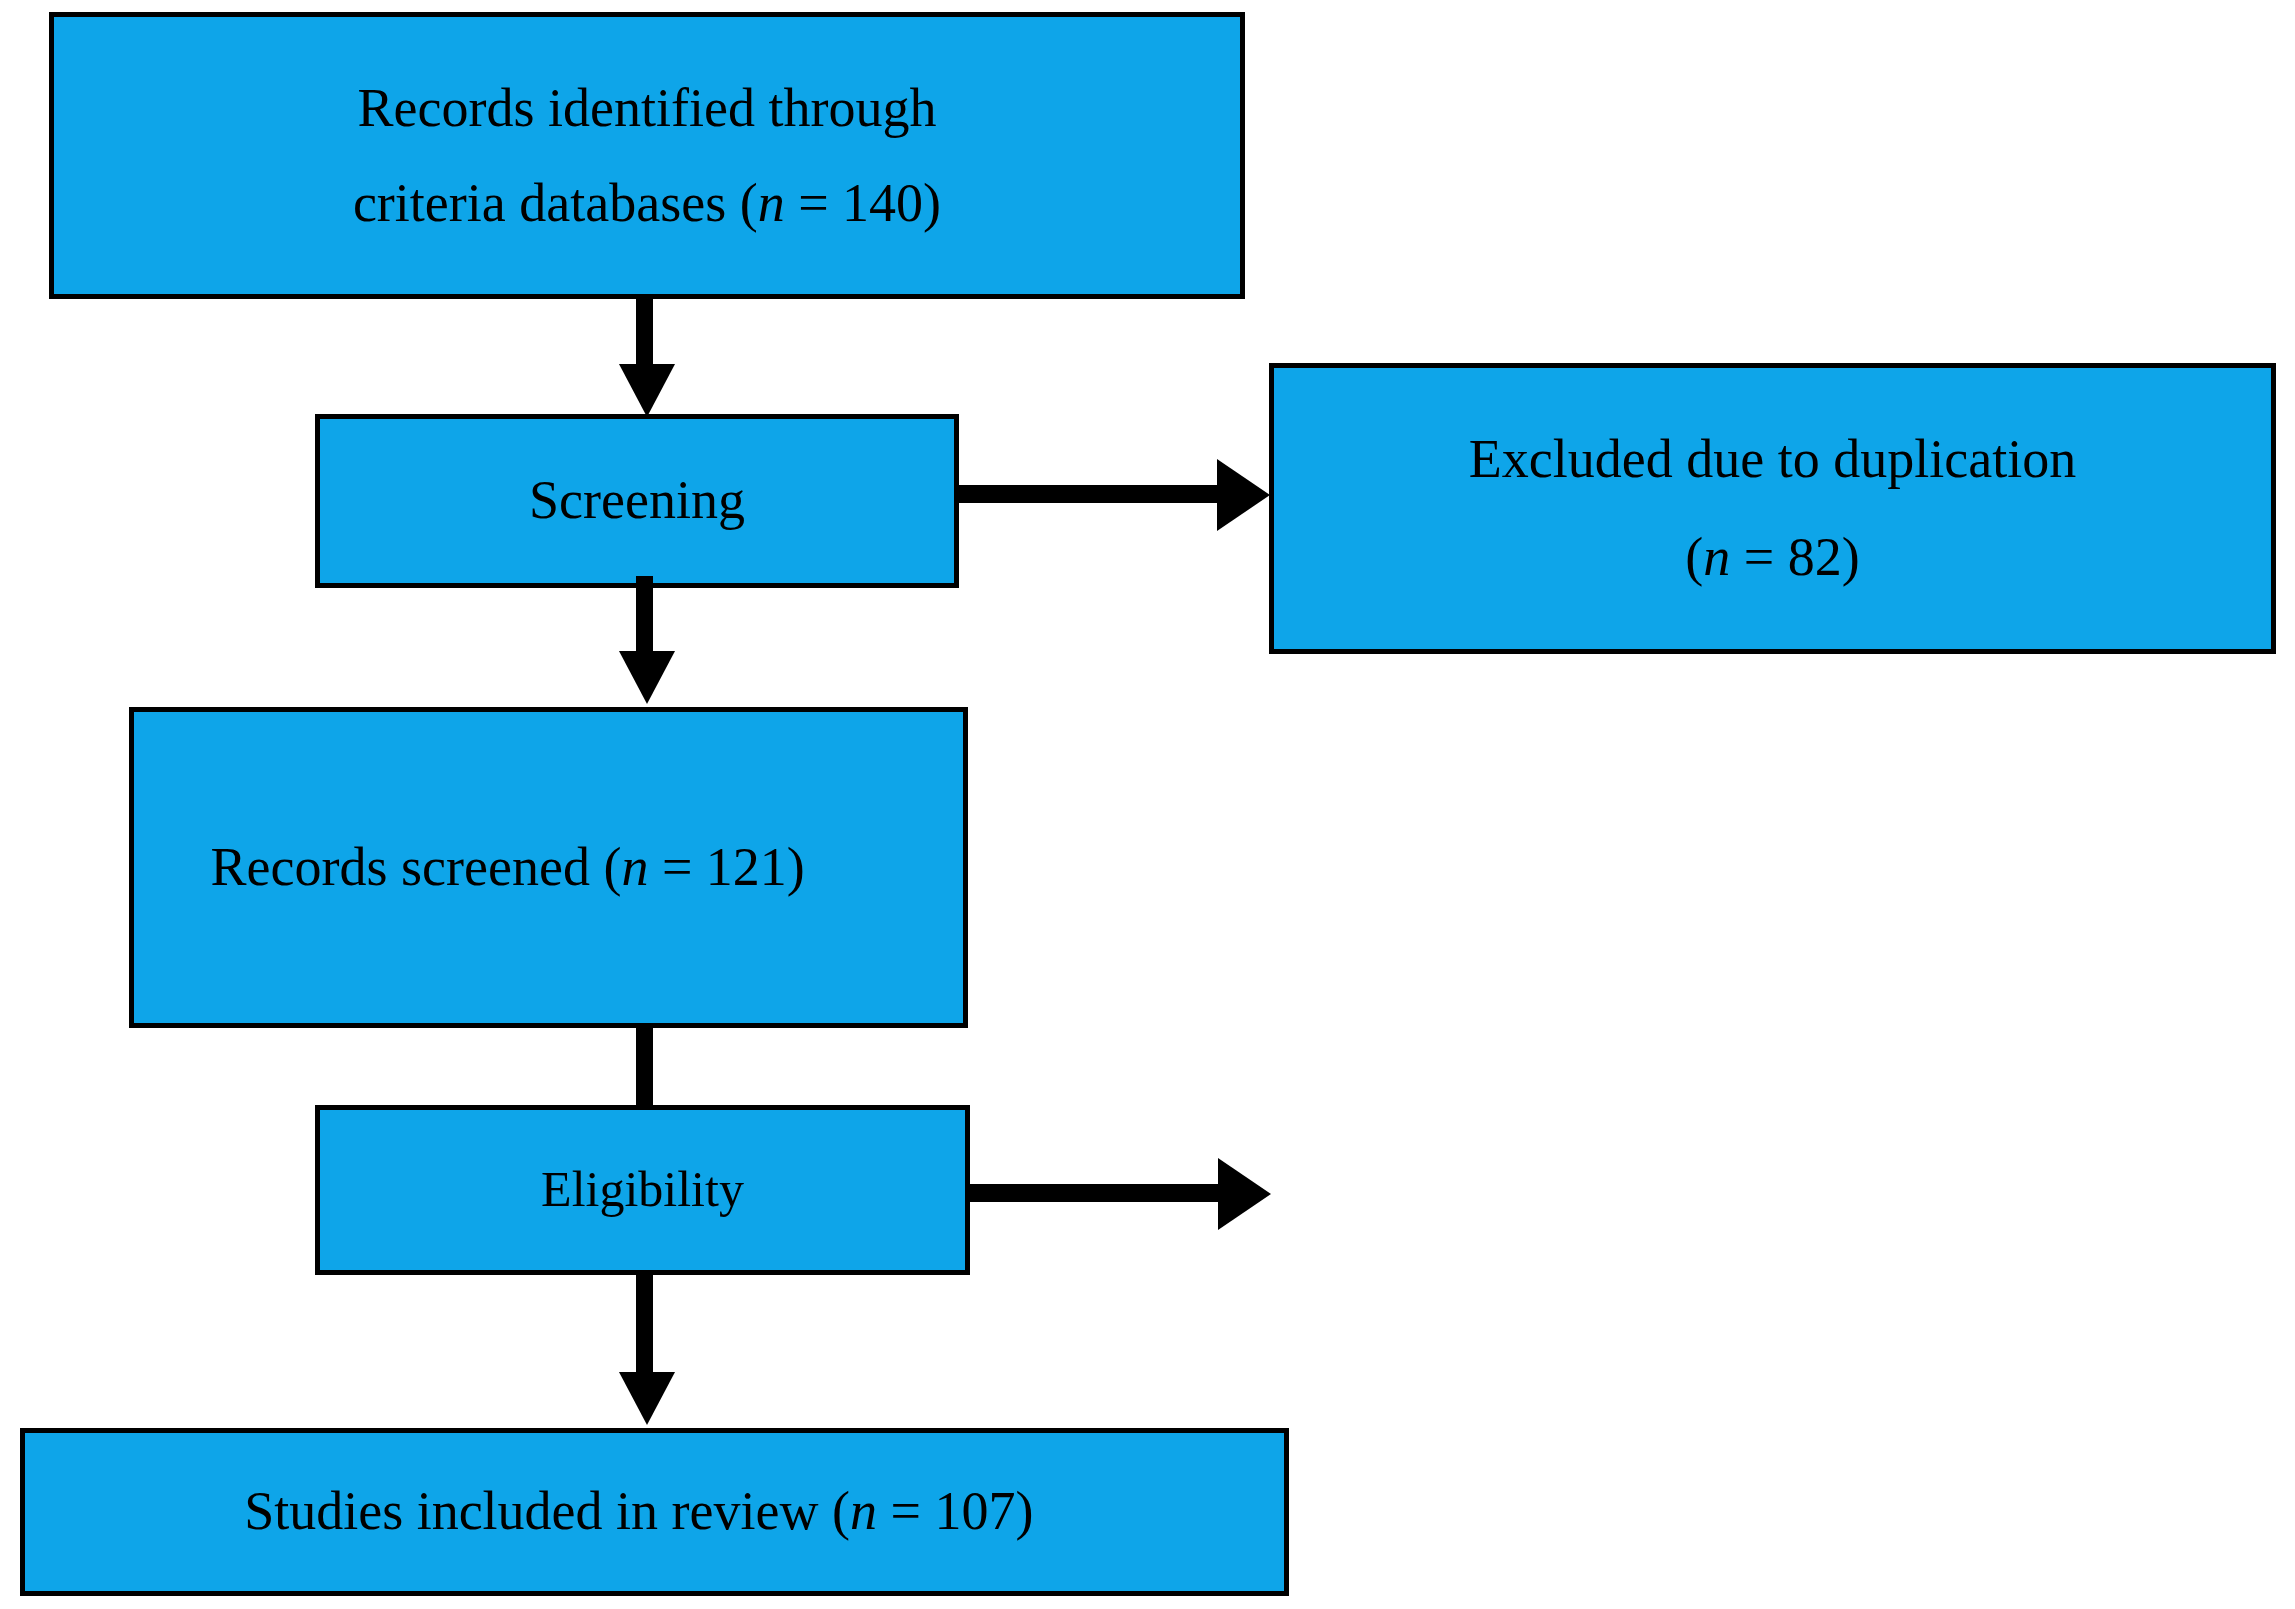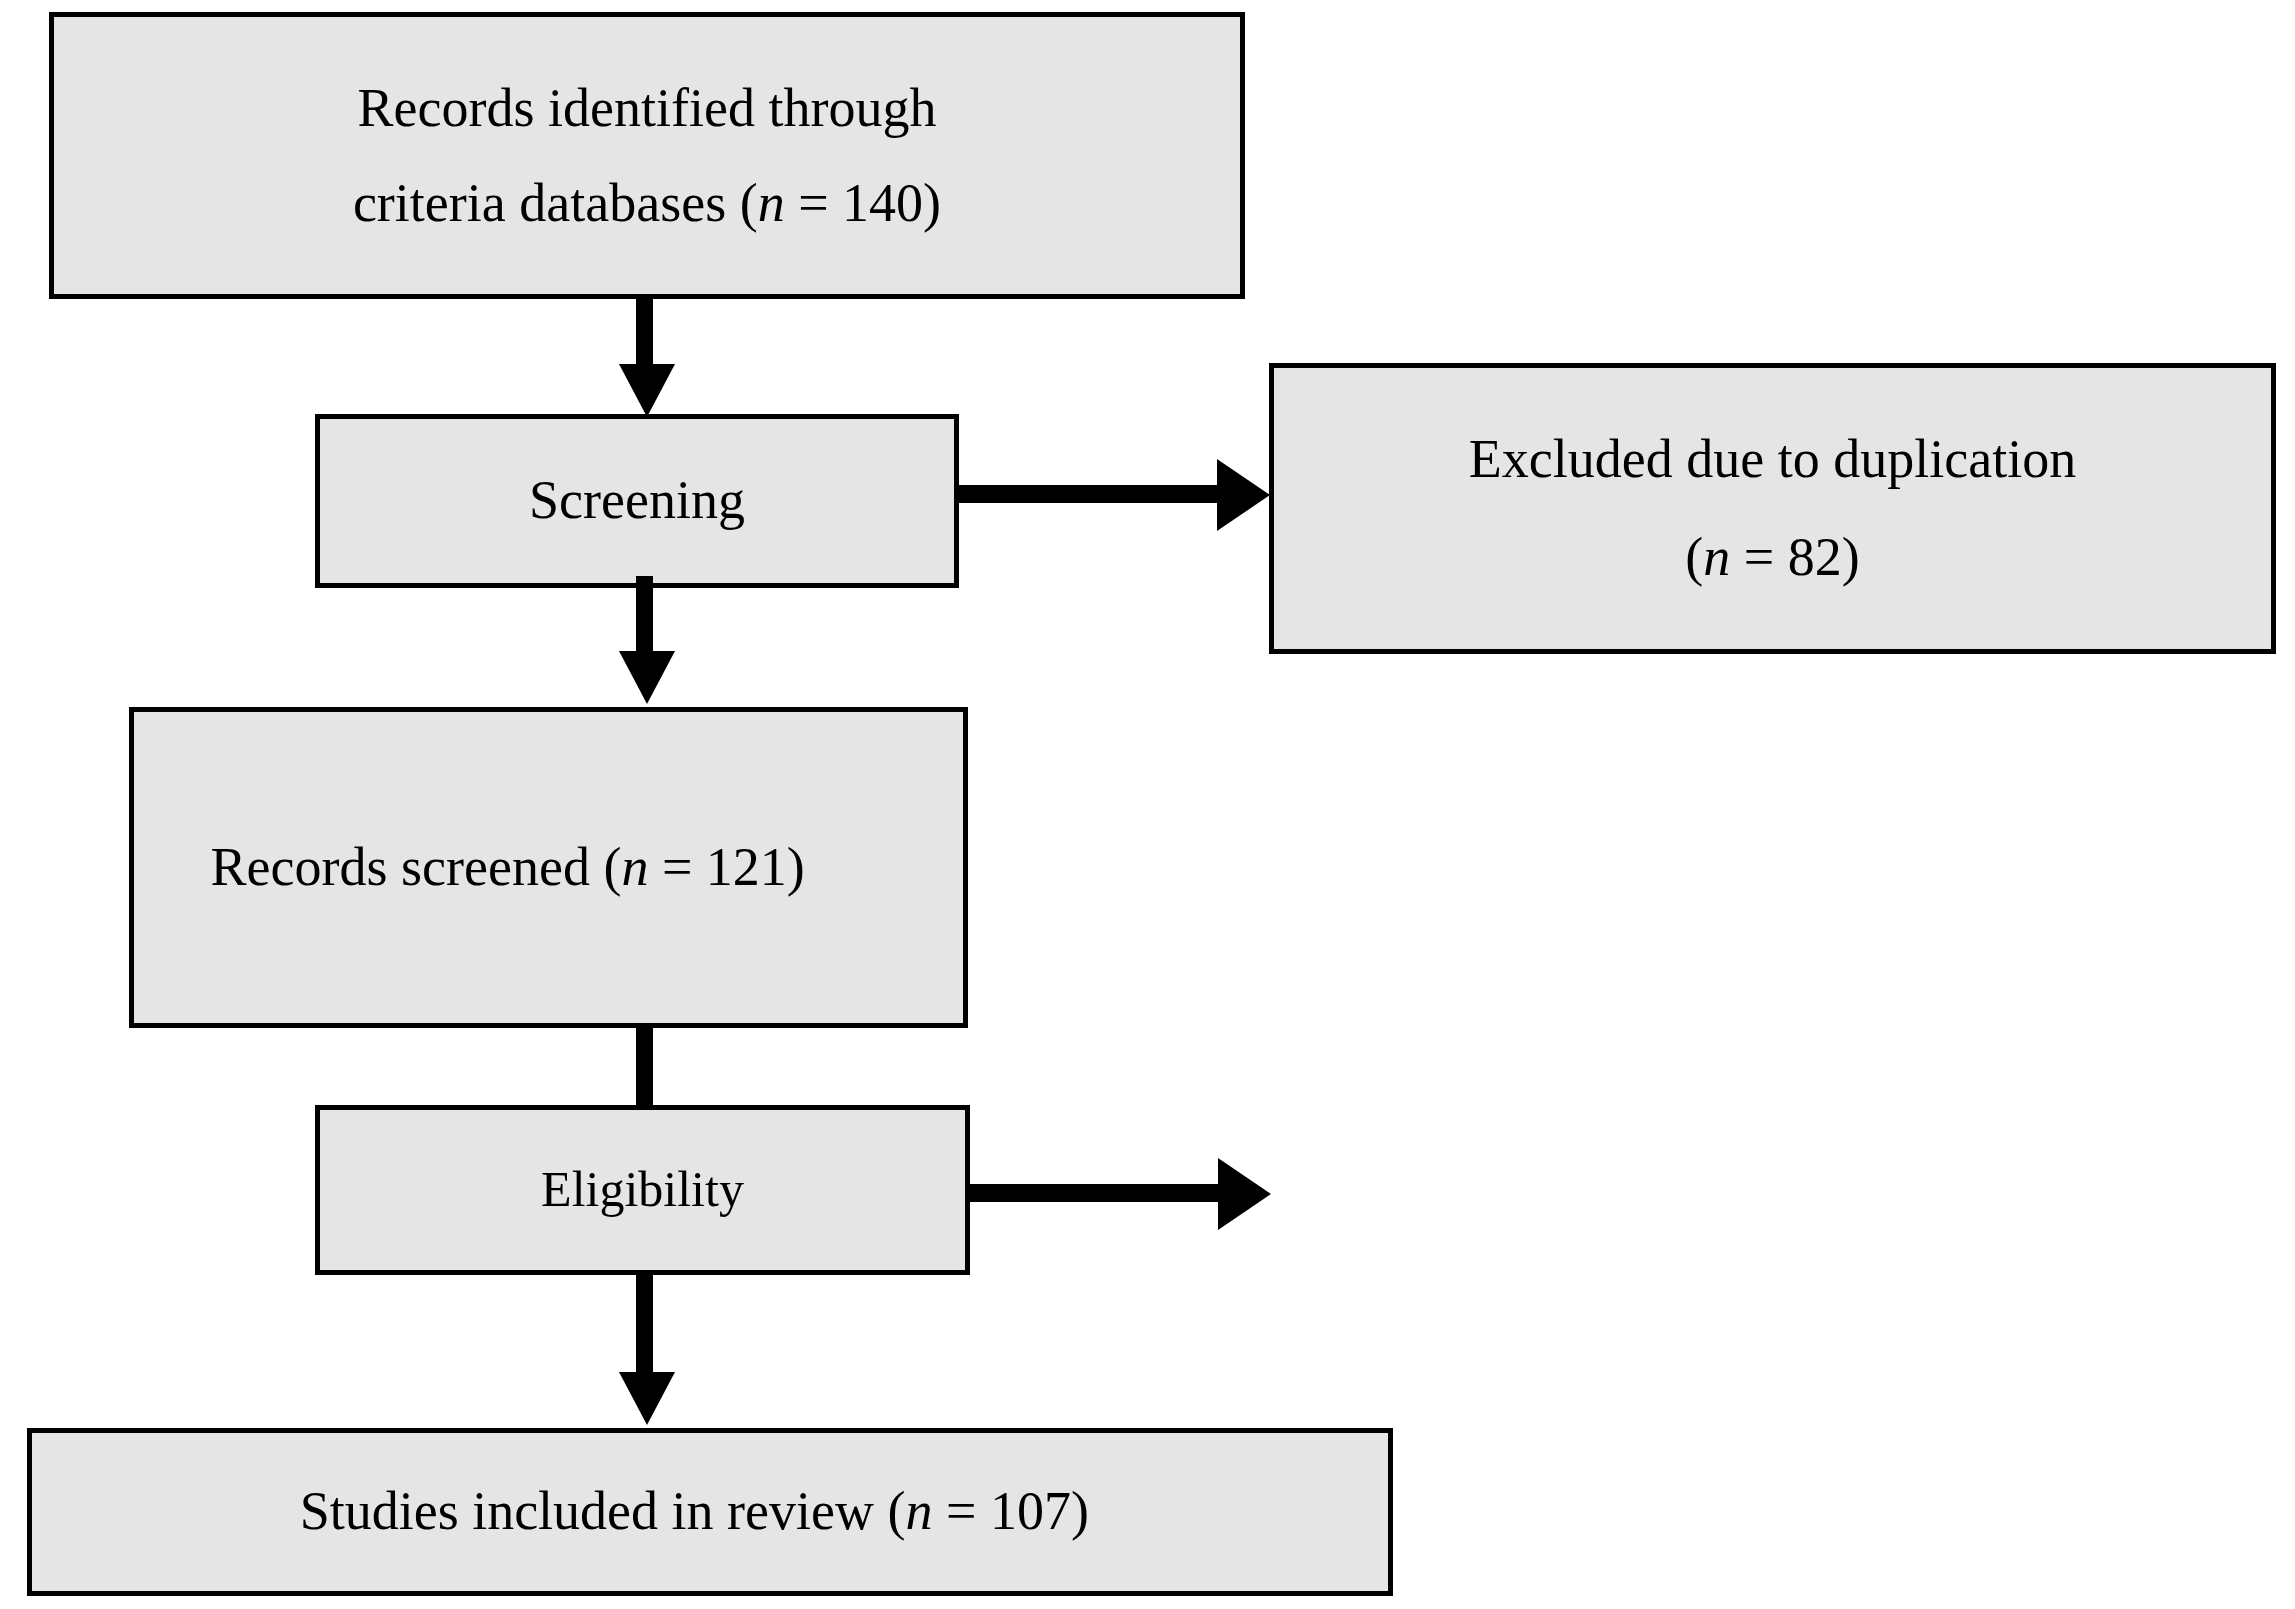--- a/index.html
+++ b/index.html
@@ -13,21 +13,21 @@
     width: 2295px;
     height: 1609px;
     background: #ffffff;
     font-family: "Liberation Serif", "DejaVu Serif", serif;
     overflow: hidden;
   }
   .box {
     position: absolute;
     box-sizing: border-box;
     border: 5.1px solid #000000;
-    background: #e5e5e5;
+    background: #0ea5e9;
     display: flex;
     align-items: center;
     justify-content: flex-end;
     text-align: center;
     color: #000000;
   }
   .box .txt {
     display: block;
     width: 100%;
     padding: 0 20.4px;
@@ -50,21 +50,21 @@
 
   #box-screened   { left: 129px;  top: 707px;  width: 839px; height: 321px; }
   #box-screened .txt { font-size: 54px; text-align: center; padding-right: 102px;}
 
   #box-eligibility{ left: 315px;  top: 1105px; width: 655px;  height: 170px; }
   #box-eligibility .txt { font-size: 50px; }
 
   #box-criteria   { left: 1270px; top: 1059px; width: 1007px; height: 284px; }
   #box-criteria .txt { font-size: 54px; line-height: 1.8; }
 
-  #box-included   { left: 19.6px;   top: 1428px; width: 1366px; height: 168px; margin-left: 7px; }
+  #box-included   { left: 19.6px;   top: 1428px; width: 1269px; height: 168px; }
   #box-included .txt { font-size: 54px; padding-right: 51px; }
 
   
   .vline {
     position: absolute;
     background: #000000;
     width: 17px;
   }
   .vhead {
     position: absolute;

